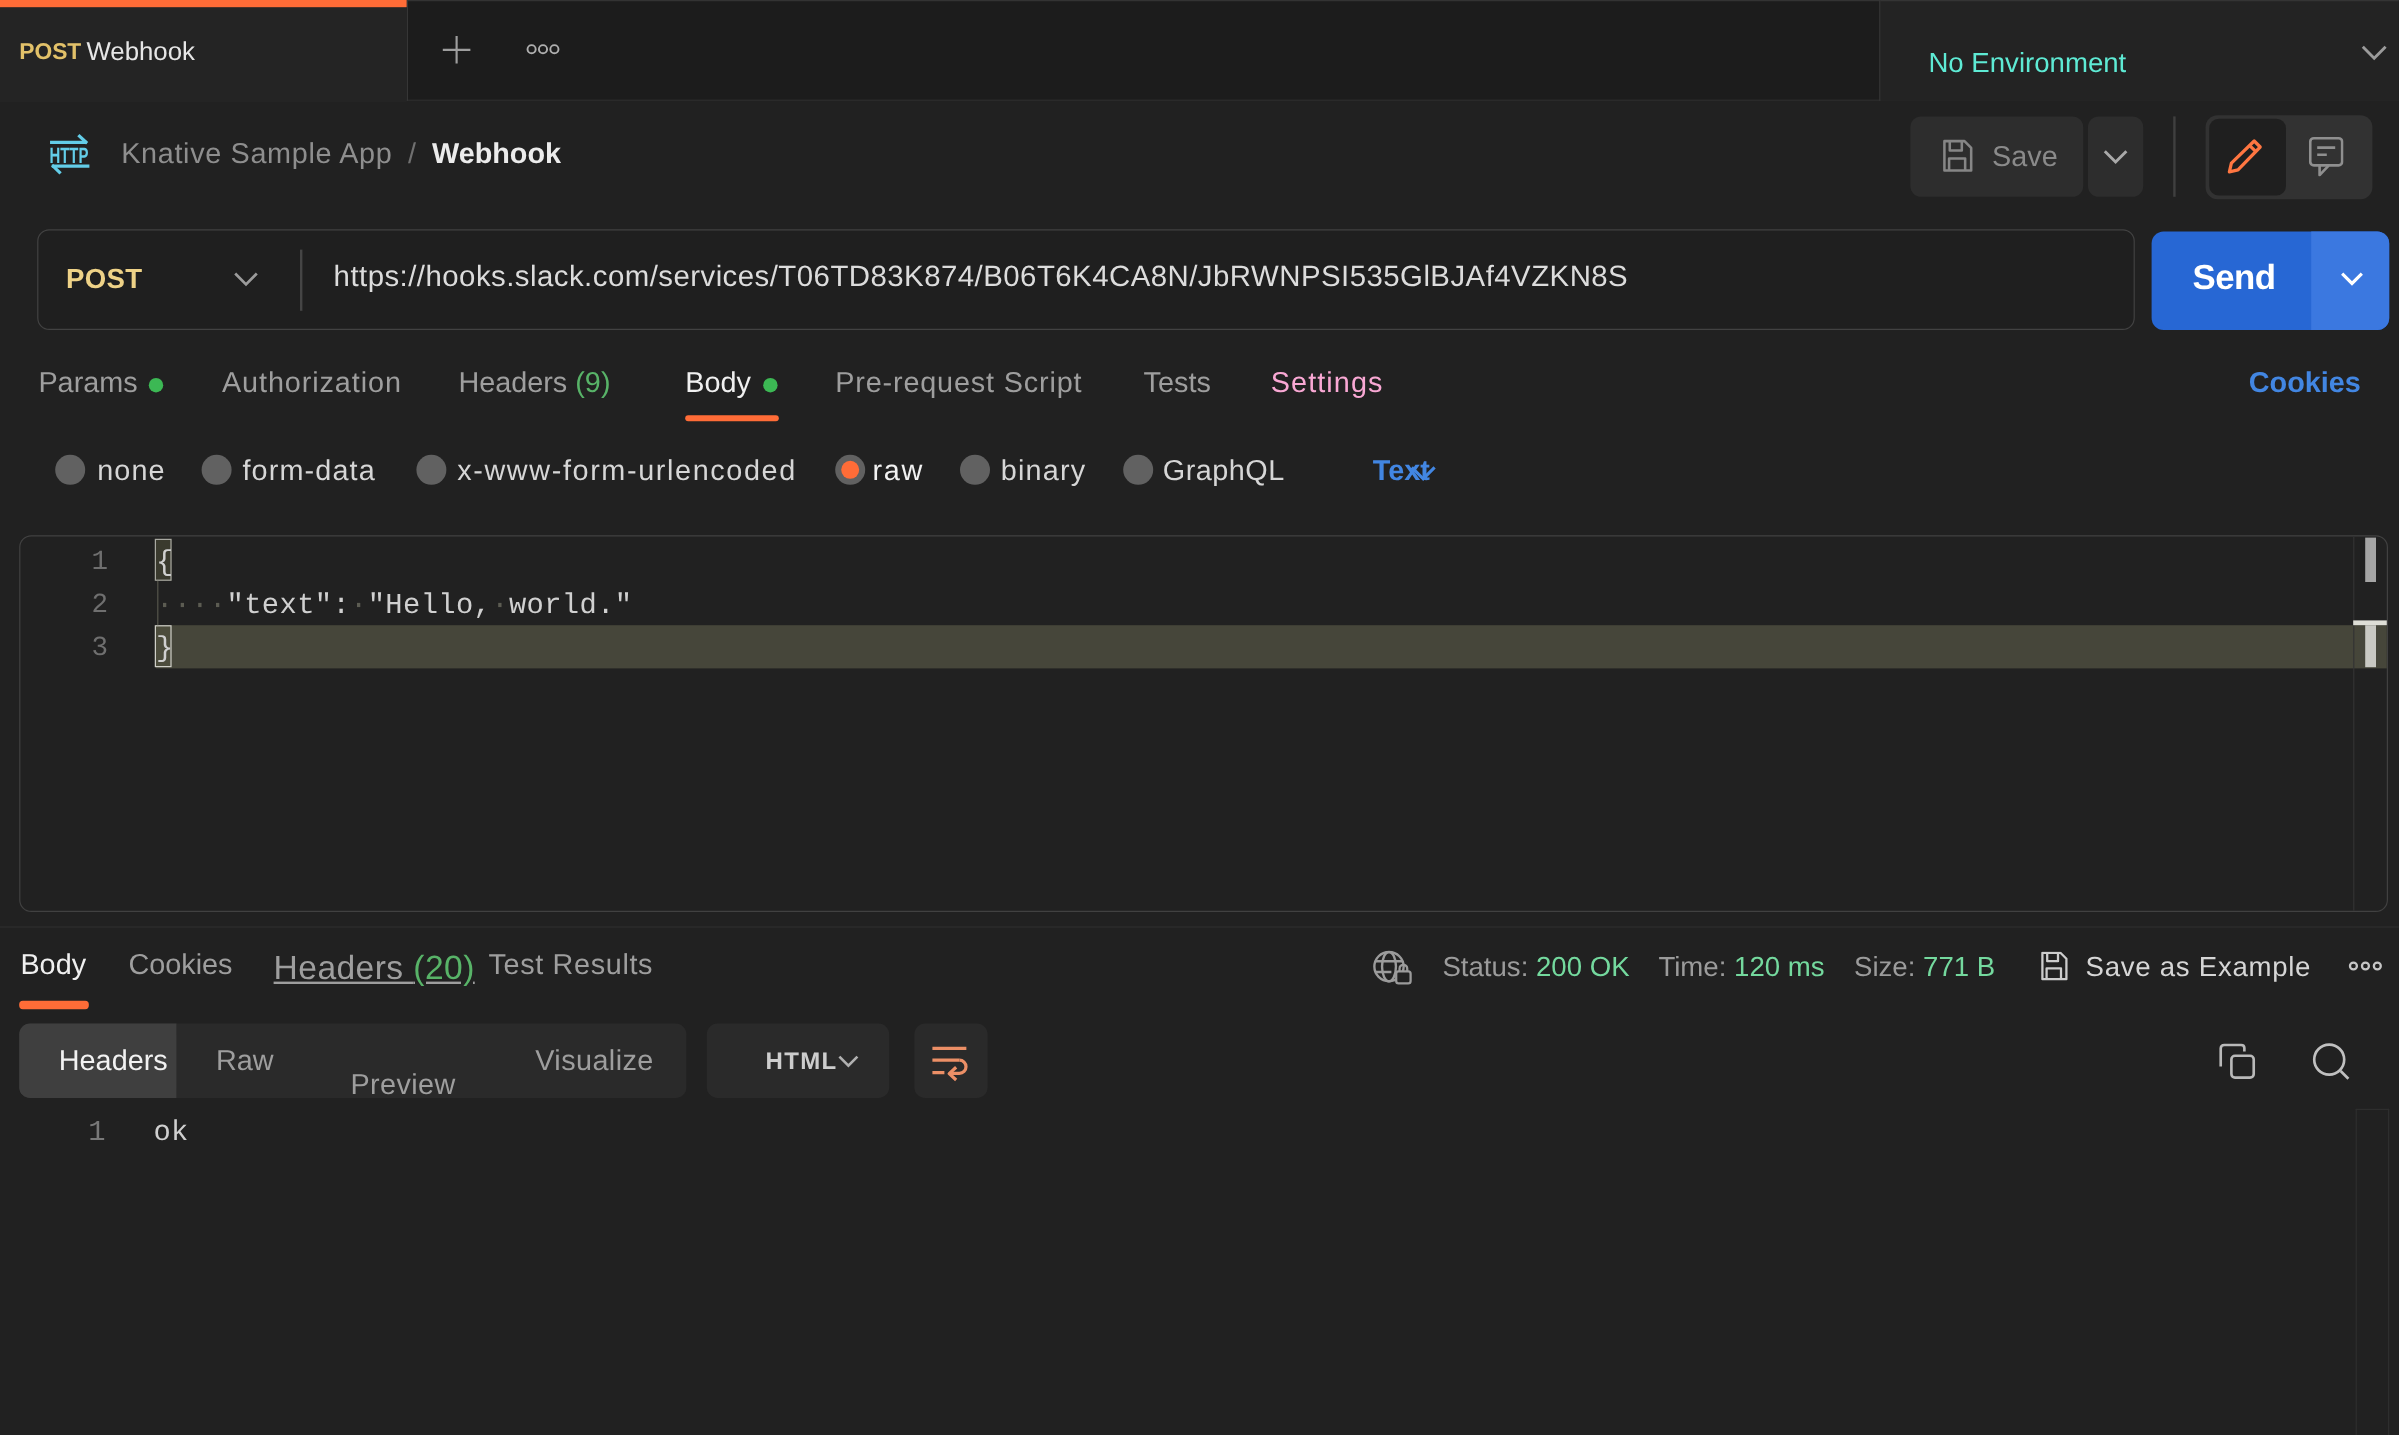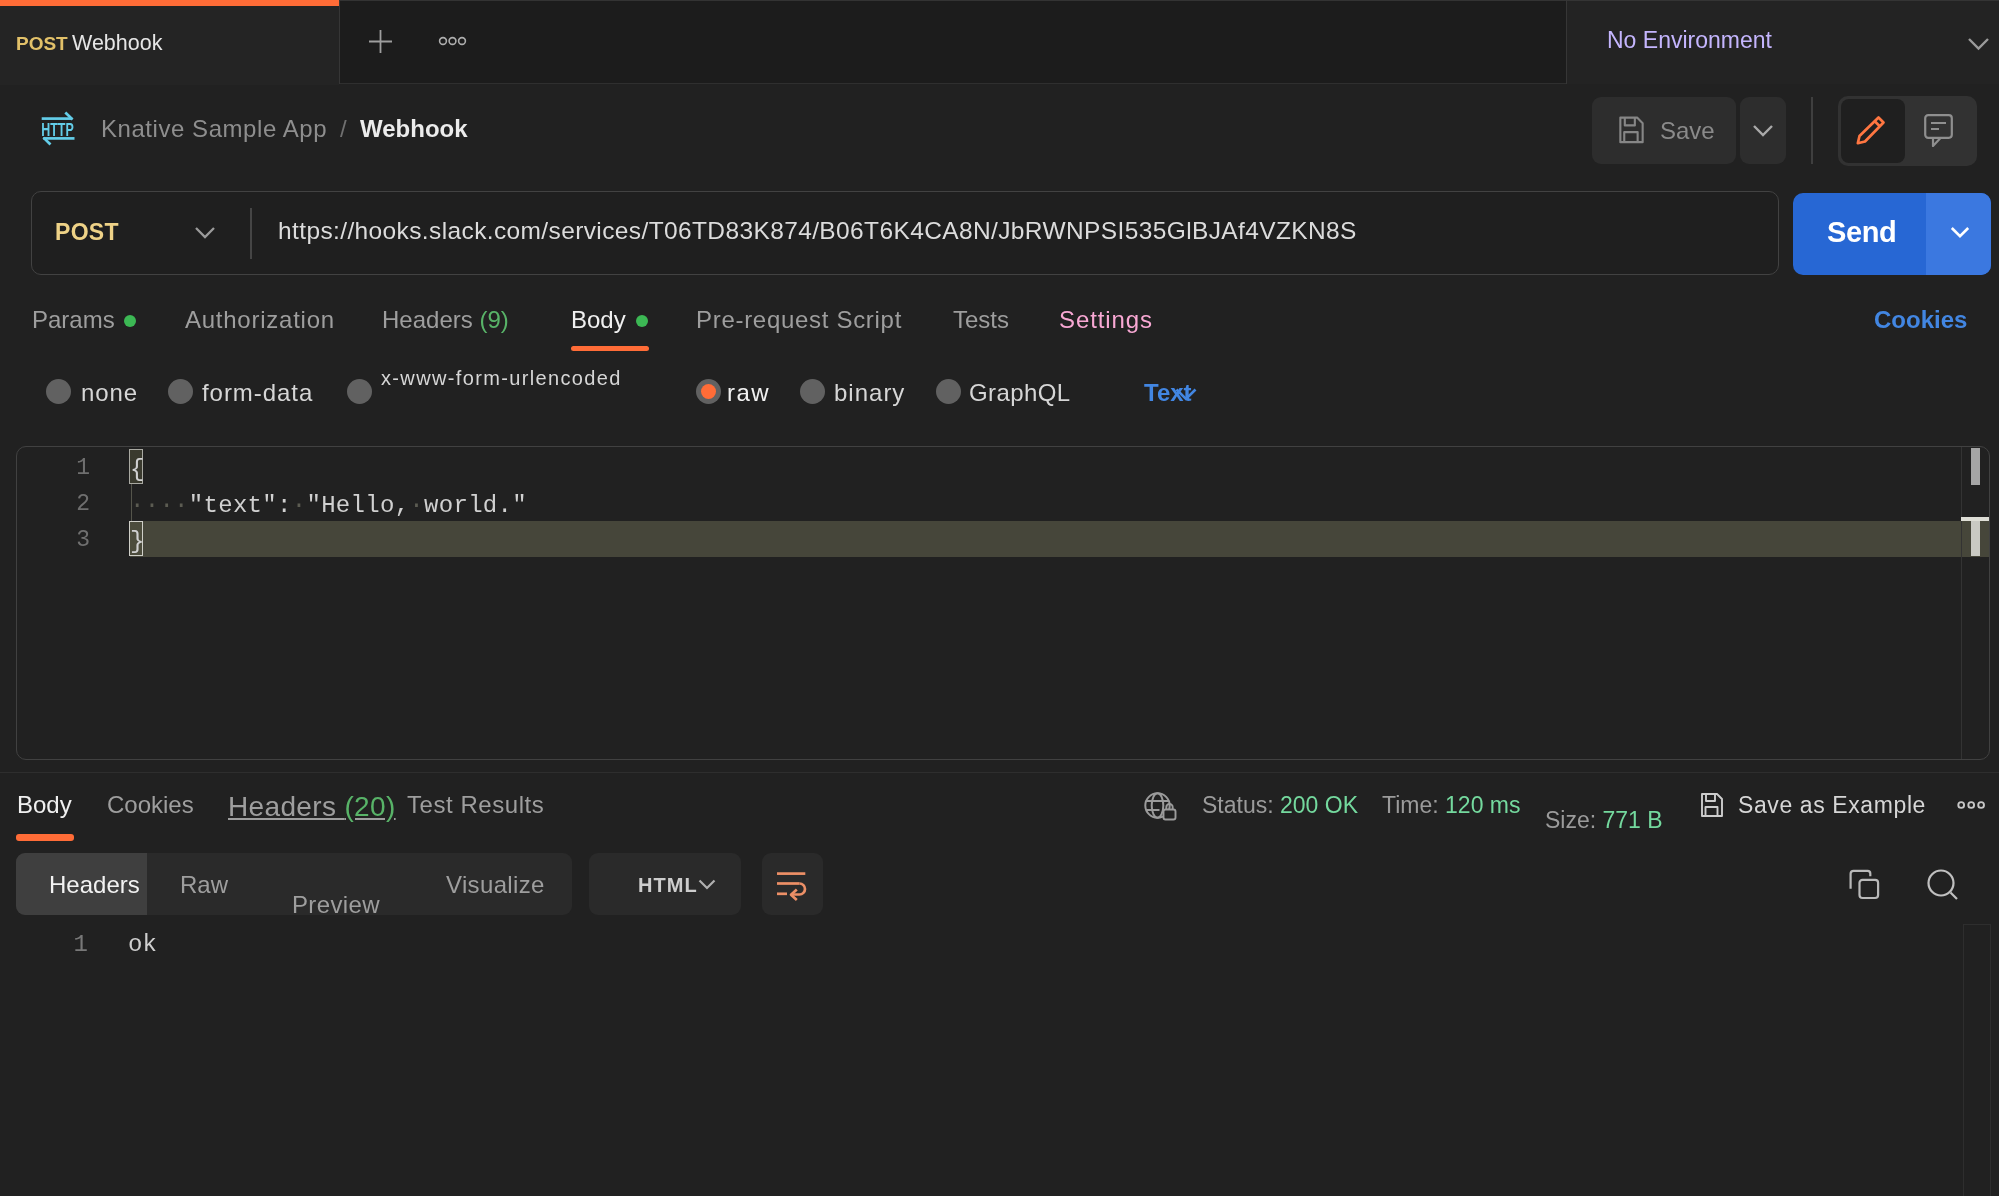--- a/index.html
+++ b/index.html
@@ -23,21 +23,21 @@
 
   <svg class="abs" style="left:368px;top:29px;" width="25" height="25" viewBox="0 0 25 25">
     <path d="M12.5 1 V24 M1 12.5 H24" stroke="#9e9e9e" stroke-width="1.8" fill="none"></path>
   </svg>
 
   <svg class="abs" style="left:435px;top:33px;" width="36" height="16" viewBox="0 0 36 16">
     <circle cx="8" cy="8" r="3.4" stroke="#aeaeae" stroke-width="1.6" fill="none"></circle>
     <circle cx="17.5" cy="8" r="3.4" stroke="#aeaeae" stroke-width="1.6" fill="none"></circle>
     <circle cx="27" cy="8" r="3.4" stroke="#aeaeae" stroke-width="1.6" fill="none"></circle>
   </svg>
-  <div class="abs" style="left:1607px;top:27px;font-size:23px;color:#c4b5fd;">No Environment</div>
+  <div class="abs" style="left:1607px;top:39px;font-size:23px;color:#5eead4;">No Environment</div>
   <svg class="abs" style="left:1967px;top:37px;" width="23" height="14" viewBox="0 0 23 14">
     <path d="M2 2 L11.5 11.5 L21 2" stroke="#9b9b9b" stroke-width="2.4" fill="none"></path>
   </svg>
 
   <svg class="abs" style="left:39px;top:109px;" width="40" height="42" viewBox="0 0 40 42">
     <path d="M2.7 9.6 H33.2" stroke="#63cde8" stroke-width="2.7" fill="none"></path>
     <path d="M26.3 3.6 L33.6 10.4" stroke="#63cde8" stroke-width="2.7" fill="none"></path>
     <path d="M4.2 29.4 H35.5" stroke="#63cde8" stroke-width="2.7" fill="none"></path>
     <path d="M4.4 28.6 L11.5 35.5" stroke="#63cde8" stroke-width="2.7" fill="none"></path>
     <text x="2.2" y="27" font-family="Liberation Sans, sans-serif" font-size="18.5" font-weight="bold" fill="#63cde8" textLength="32.5" lengthAdjust="spacingAndGlyphs">HTTP</text>
@@ -95,21 +95,21 @@
   <div class="abs" style="left:696px;top:306px;font-size:24px;letter-spacing:.7px;color:#9e9e9e;">Pre-request Script</div>
   <div class="abs" style="left:953px;top:306px;font-size:24px;color:#9e9e9e;">Tests</div>
   <div class="abs" style="left:1059px;top:306px;font-size:24px;letter-spacing:.9px;color:#f9a8d4;">Settings</div>
   <div class="abs" style="left:1874px;top:306px;font-size:24px;font-weight:bold;color:#4286e2;">Cookies</div>
 
   <div class="abs" style="left:46px;top:379px;width:25px;height:25px;border-radius:50%;background:#616161;"></div>
   <div class="abs" style="left:81px;top:379px;font-size:24px;letter-spacing:.9px;color:#d6d6d6;">none</div>
   <div class="abs" style="left:168px;top:379px;width:25px;height:25px;border-radius:50%;background:#616161;"></div>
   <div class="abs" style="left:202px;top:379px;font-size:24px;letter-spacing:.95px;color:#d6d6d6;">form-data</div>
   <div class="abs" style="left:347px;top:379px;width:25px;height:25px;border-radius:50%;background:#616161;"></div>
-  <div class="abs" style="left:381px;top:367px;font-size:20px;letter-spacing:1.35px;color:#d6d6d6;">x-www-form-urlencoded</div>
+  <div class="abs" style="left:381px;top:379px;font-size:24px;letter-spacing:1.35px;color:#d6d6d6;">x-www-form-urlencoded</div>
   <div class="abs" style="left:696px;top:379px;width:25px;height:25px;border-radius:50%;background:#616161;"></div>
   <div class="abs" style="left:701px;top:384px;width:15px;height:15px;border-radius:50%;background:#ff6c37;"></div>
   <div class="abs" style="left:727px;top:379px;font-size:24px;letter-spacing:1.5px;color:#f2f2f2;">raw</div>
   <div class="abs" style="left:800px;top:379px;width:25px;height:25px;border-radius:50%;background:#616161;"></div>
   <div class="abs" style="left:834px;top:379px;font-size:24px;letter-spacing:1px;color:#d6d6d6;">binary</div>
   <div class="abs" style="left:936px;top:379px;width:25px;height:25px;border-radius:50%;background:#616161;"></div>
   <div class="abs" style="left:969px;top:379px;font-size:24px;letter-spacing:.4px;color:#d6d6d6;">GraphQL</div>
   <div class="abs" style="left:1108px;top:379px;font-size:24px;font-weight:bold;color:#4286e2;margin-left:36px;">Text</div>
   <svg class="abs" style="left:1174px;top:387px;" width="24" height="15" viewBox="0 0 24 15">
     <path d="M2.5 2.5 L12 12 L21.5 2.5" stroke="#4286e2" stroke-width="2.6" fill="none"></path>
@@ -143,21 +143,21 @@
 
   <svg class="abs" style="left:1144px;top:792px;" width="34" height="30" viewBox="0 0 34 30">
     <circle cx="13.5" cy="13.5" r="12.2" stroke="#9b9b9b" stroke-width="2" fill="none"></circle>
     <ellipse cx="13.5" cy="13.5" rx="5.8" ry="12.2" stroke="#9b9b9b" stroke-width="2" fill="none"></ellipse>
     <path d="M2.5 9 H24.5 M2.5 18 H15.5" stroke="#9b9b9b" stroke-width="2" fill="none"></path>
     <rect x="19.5" y="17.5" width="12" height="10" rx="2" fill="#212121" stroke="#9b9b9b" stroke-width="1.9"></rect>
     <path d="M22.3 17.5 V15.2 a3.2 3.2 0 0 1 6.4 0 V17.5" stroke="#9b9b9b" stroke-width="1.9" fill="none"></path>
   </svg>
   <div class="abs" style="left:1202px;top:792px;font-size:23px;color:#9b9b9b;">Status: <span style="color:#74d99e;">200 OK</span></div>
   <div class="abs" style="left:1382px;top:792px;font-size:23px;color:#9b9b9b;">Time: <span style="color:#74d99e;">120 ms</span></div>
-  <div class="abs" style="left:1545px;top:792px;font-size:23px;color:#9b9b9b;margin-top:15px;">Size: <span style="color:#74d99e;">771 B</span></div>
+  <div class="abs" style="left:1545px;top:792px;font-size:23px;color:#9b9b9b;">Size: <span style="color:#74d99e;">771 B</span></div>
   <svg class="abs" style="left:1699px;top:793px;" width="26" height="26" viewBox="0 0 26 26">
     <path d="M3 1 H18 L23 6 V23 H3 Z M7 1 V8 H16 V1 M6.5 23 V14 H18.5 V23" stroke="#cdcdcd" stroke-width="1.9" fill="none" stroke-linejoin="round"></path>
   </svg>
   <div class="abs" style="left:1738px;top:792px;font-size:23px;letter-spacing:.6px;color:#d6d6d6;">Save as Example</div>
   <svg class="abs" style="left:1955px;top:799px;" width="34" height="12" viewBox="0 0 34 12">
     <circle cx="6.2" cy="6" r="2.9" stroke="#c6c6c6" stroke-width="1.9" fill="none"></circle>
     <circle cx="16.2" cy="6" r="2.9" stroke="#c6c6c6" stroke-width="1.9" fill="none"></circle>
     <circle cx="26.1" cy="6" r="2.9" stroke="#c6c6c6" stroke-width="1.9" fill="none"></circle>
   </svg>
 

